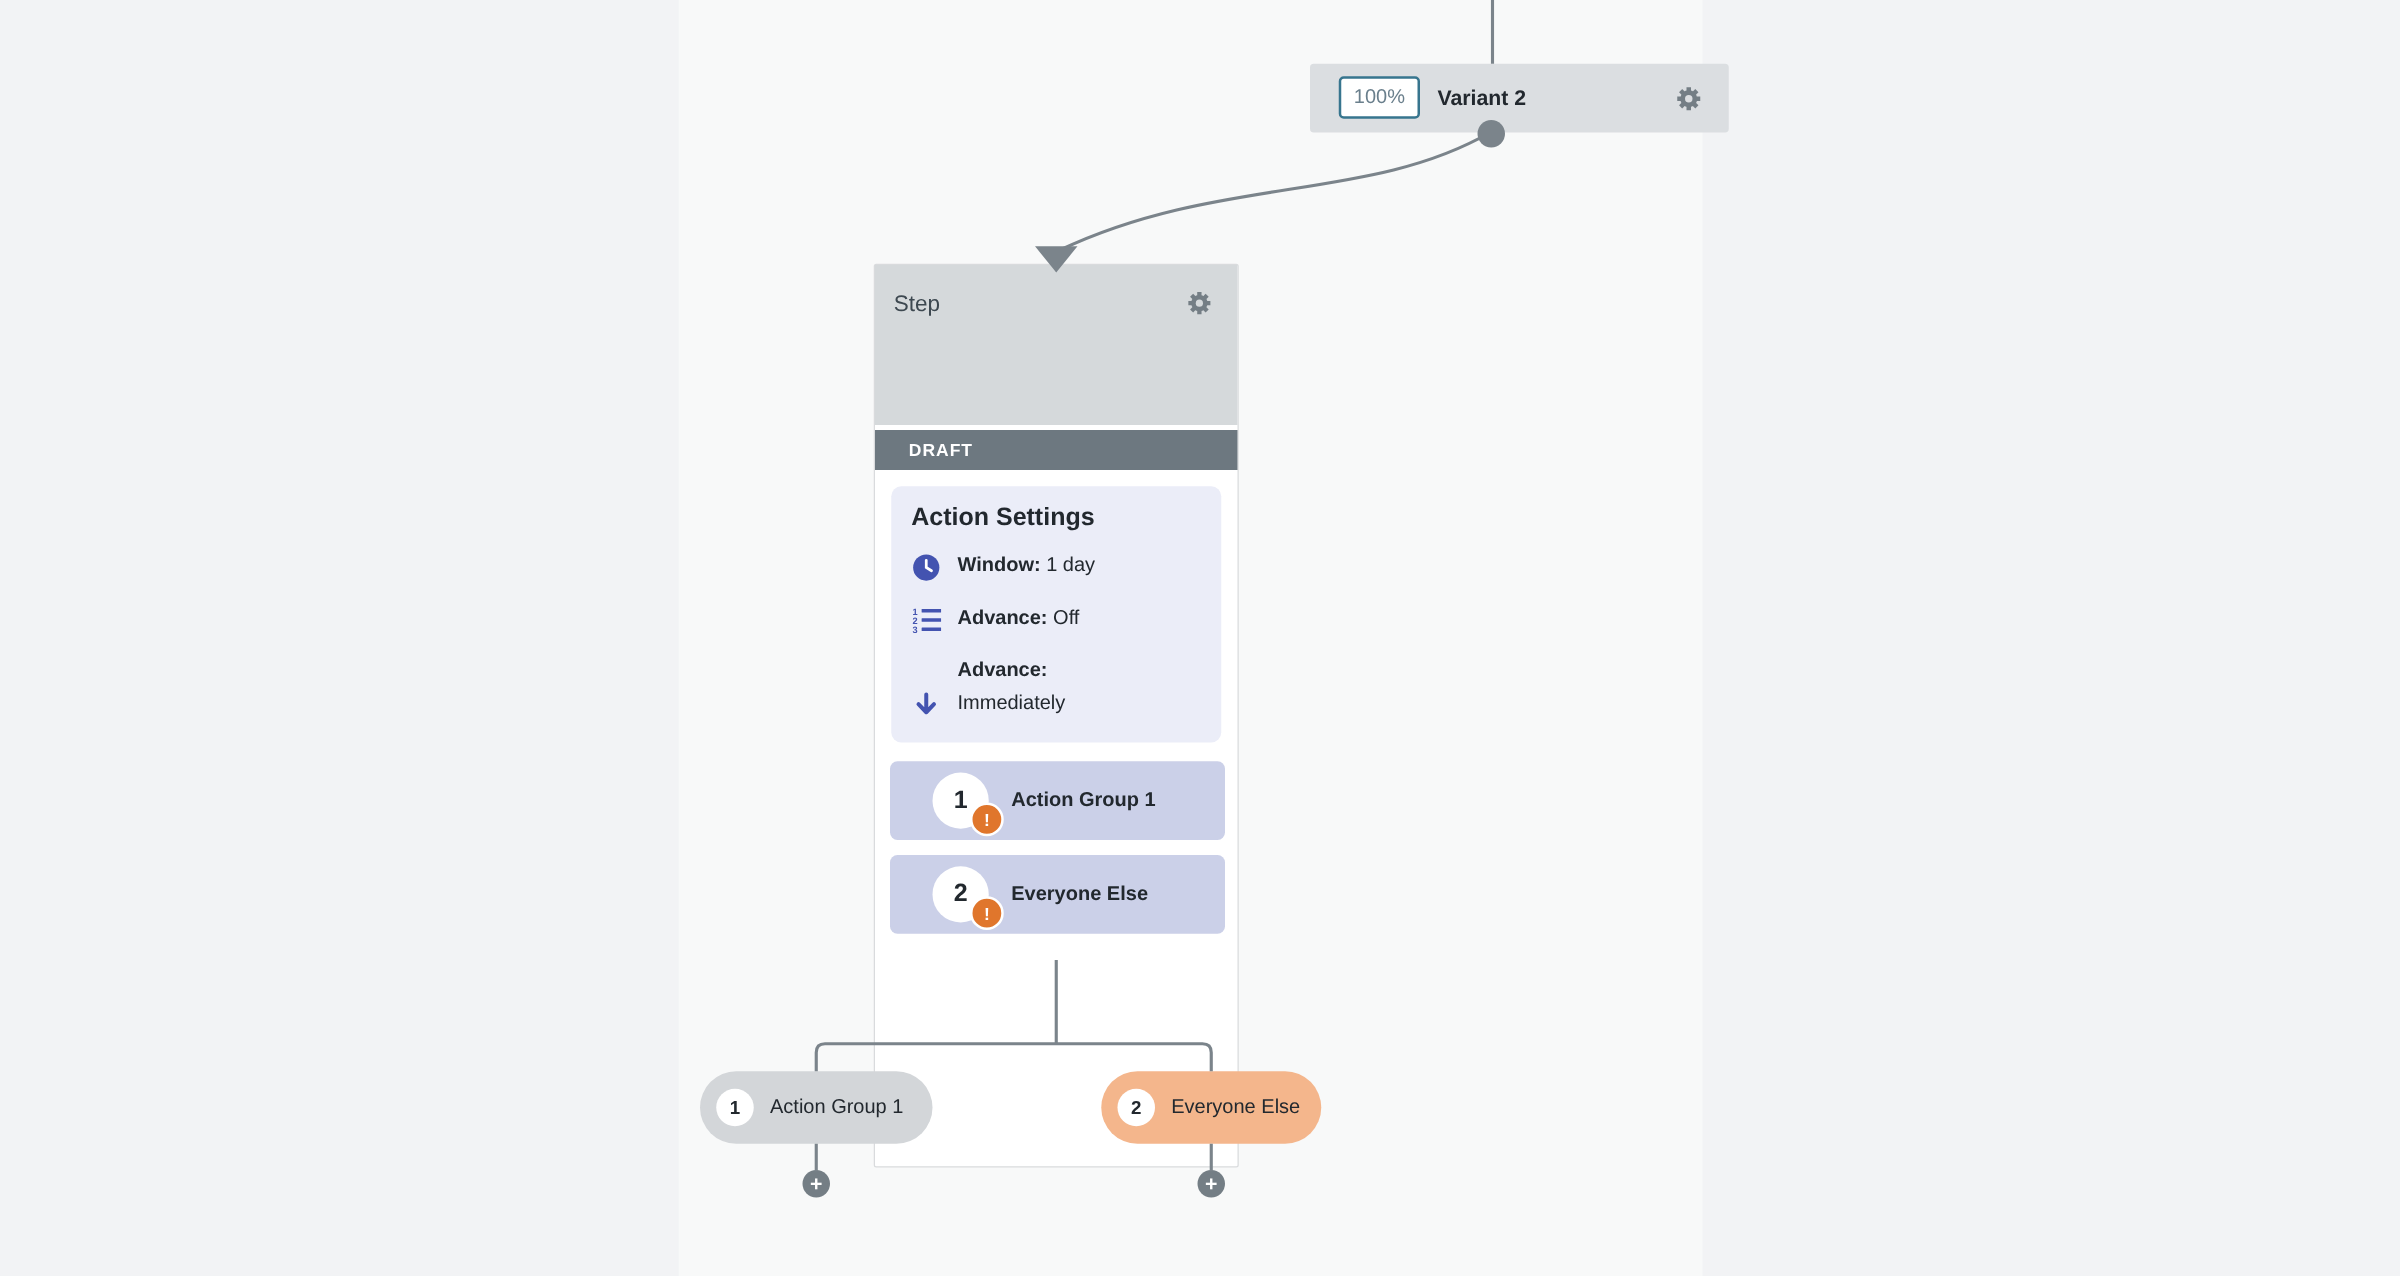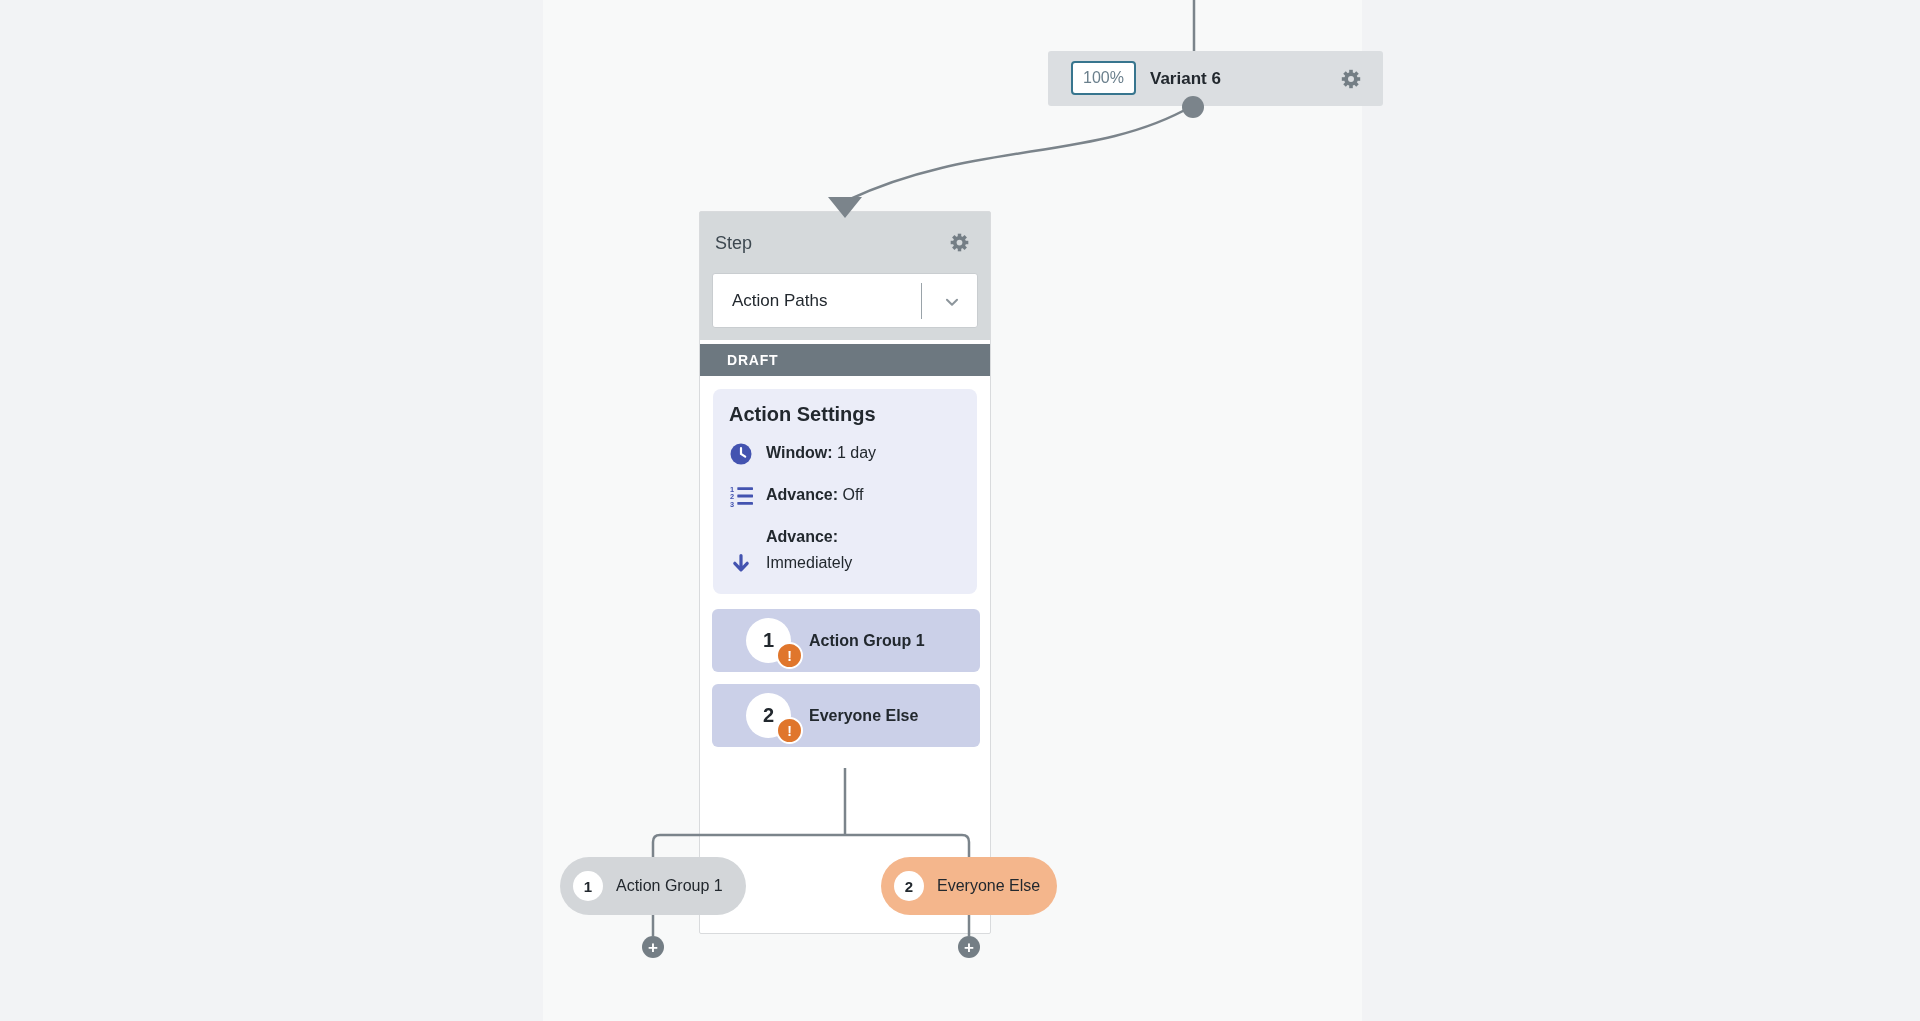--- a/index.html
+++ b/index.html
@@ -86,21 +86,21 @@
     <polygon class="conn-fill" points="828,197 862,197 845,218"></polygon>
     <circle class="conn-fill" cx="1193" cy="107" r="11"></circle>
     <path class="conn" d="M845 768 V835"></path>
     <path class="conn" d="M653 857 V842 Q653 835 660 835 H962 Q969 835 969 842 V857"></path>
     <path class="conn" d="M653 915 V937"></path>
     <path class="conn" d="M969 915 V937"></path>
   </svg>
 
   <div class="variant-node">
     <div class="alloc-chip">100%</div>
-    <div class="variant-label">Variant 6</div>
+    <div class="variant-label">Variant 2</div>
     <span class="gear-btn">
       <svg class="gear" viewBox="0 0 24 24">
         <g class="gear-stroke">
           <line x1="12" y1="2.8" x2="12" y2="21.2"></line>
           <line x1="2.8" y1="12" x2="21.2" y2="12"></line>
           <line x1="5.5" y1="5.5" x2="18.5" y2="18.5"></line>
           <line x1="18.5" y1="5.5" x2="5.5" y2="18.5"></line>
         </g>
         <circle class="gear-body" cx="12" cy="12" r="6.8"></circle>
         <circle class="gear-hole" cx="12" cy="12" r="3"></circle>
@@ -116,27 +116,20 @@
           <g class="gear-stroke">
             <line x1="12" y1="2.8" x2="12" y2="21.2"></line>
             <line x1="2.8" y1="12" x2="21.2" y2="12"></line>
             <line x1="5.5" y1="5.5" x2="18.5" y2="18.5"></line>
             <line x1="18.5" y1="5.5" x2="5.5" y2="18.5"></line>
           </g>
           <circle class="gear-body" cx="12" cy="12" r="6.8"></circle>
           <circle class="gear-hole" cx="12" cy="12" r="3"></circle>
         </svg>
       </span>
-      <div class="type-dropdown">
-        <span class="dd-value">Action Paths</span>
-        <span class="dd-divider"></span>
-        <svg class="dd-chevron" viewBox="0 0 24 24">
-          <polyline points="6.5,9.5 12,15 17.5,9.5"></polyline>
-        </svg>
-      </div>
     </div>
 
     <div class="draft-banner">DRAFT</div>
 
     <div class="settings-panel">
       <div class="settings-title">Action Settings</div>
 
       <div class="setting-row">
         <span class="s-icon">
           <svg viewBox="0 0 24 24">

